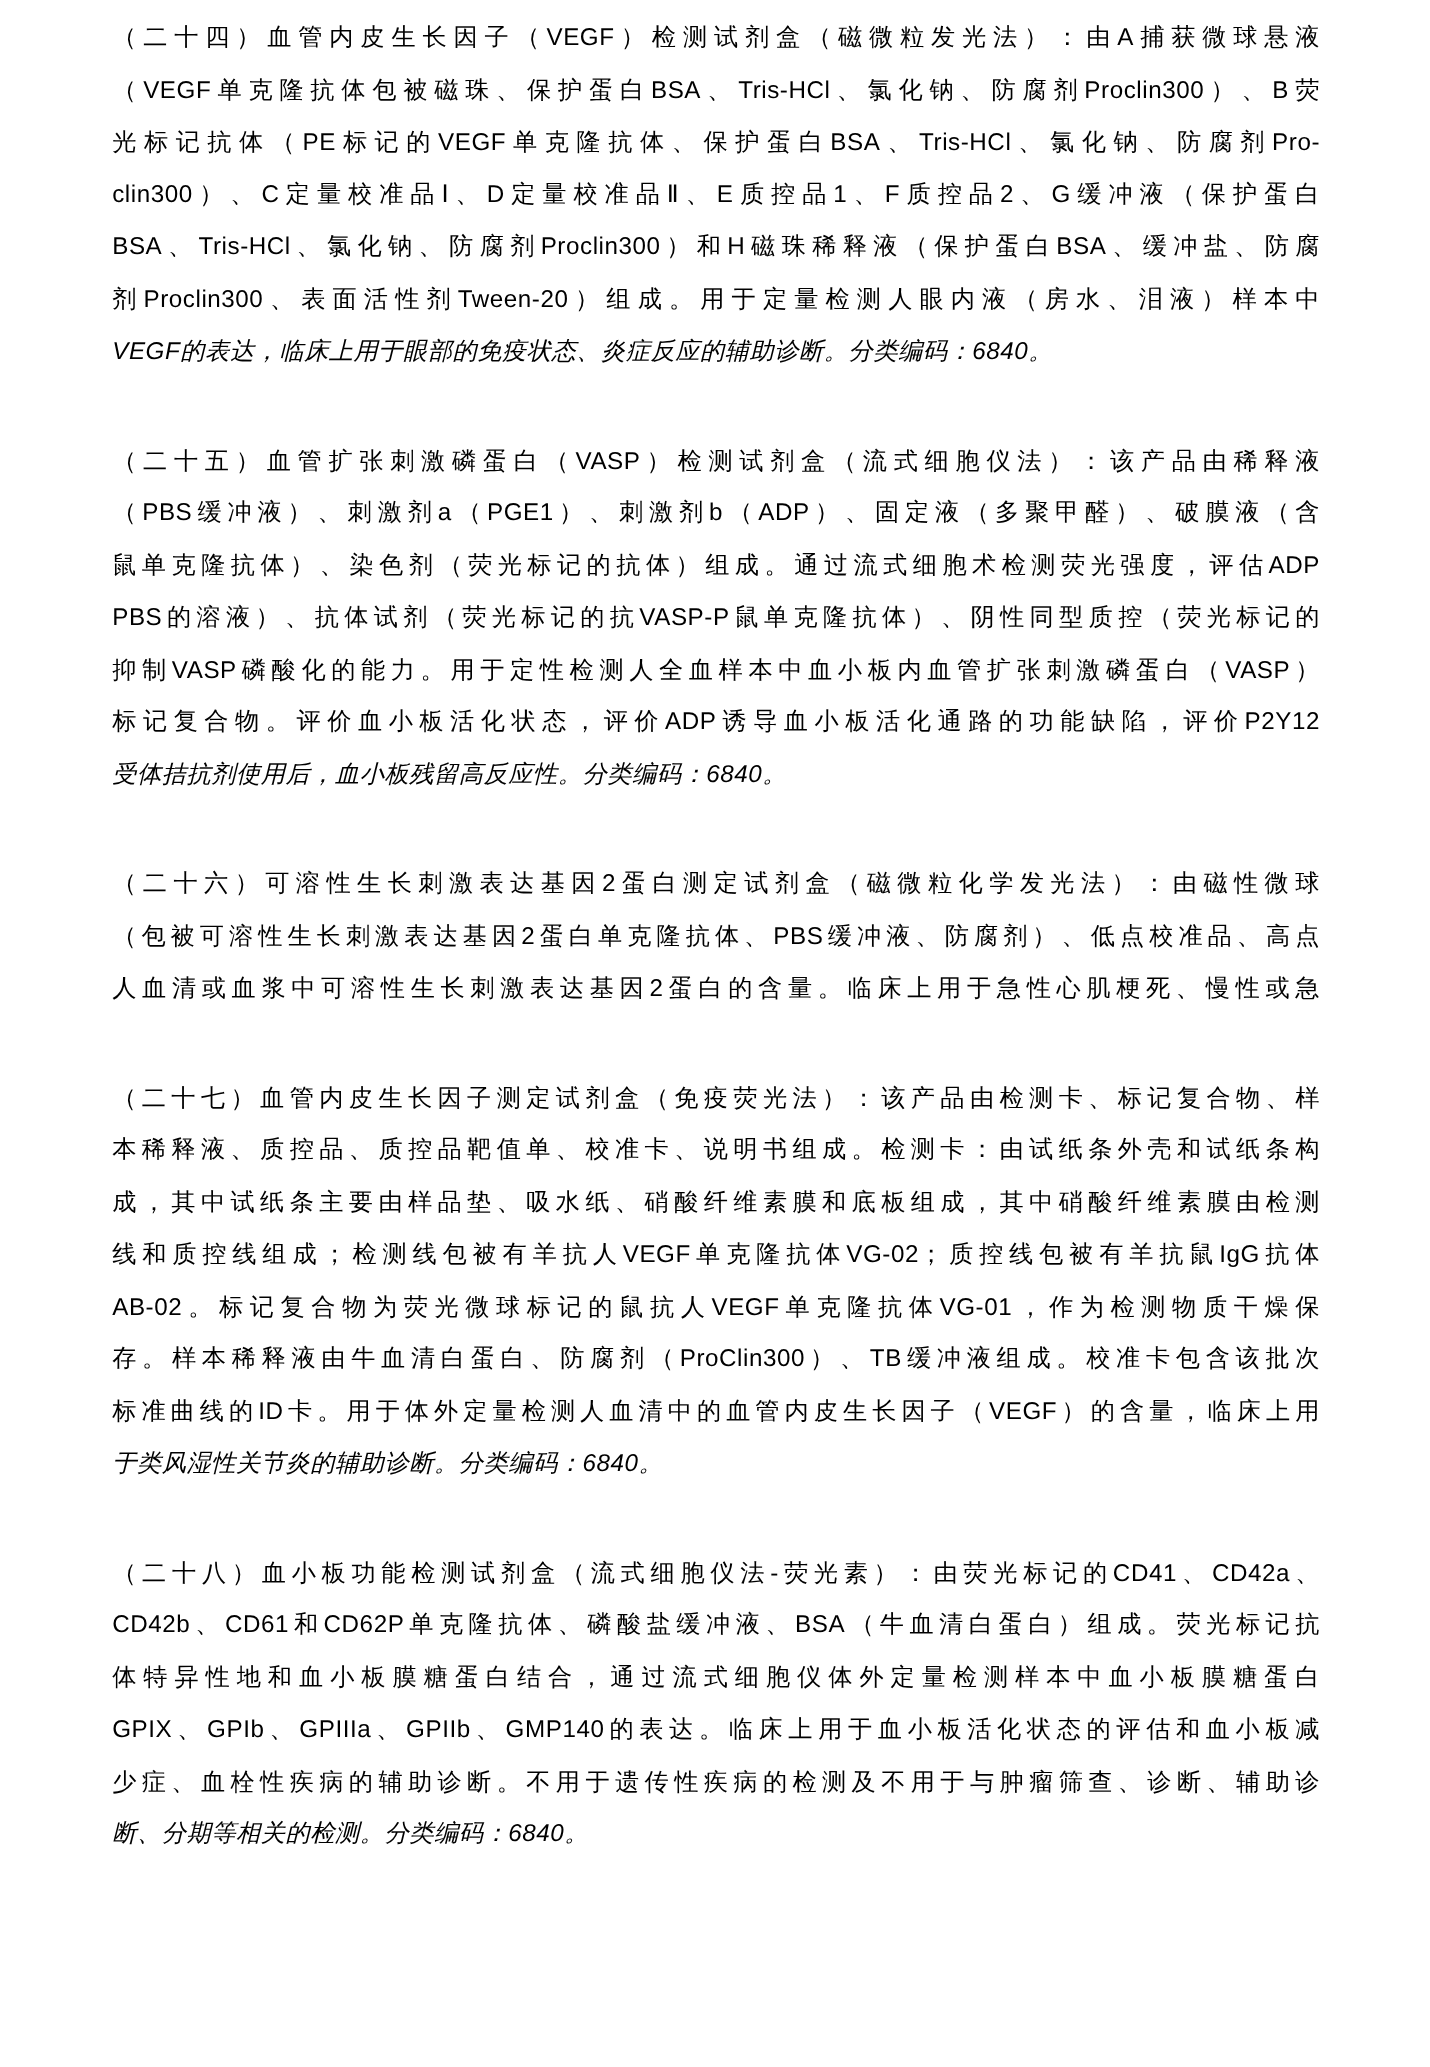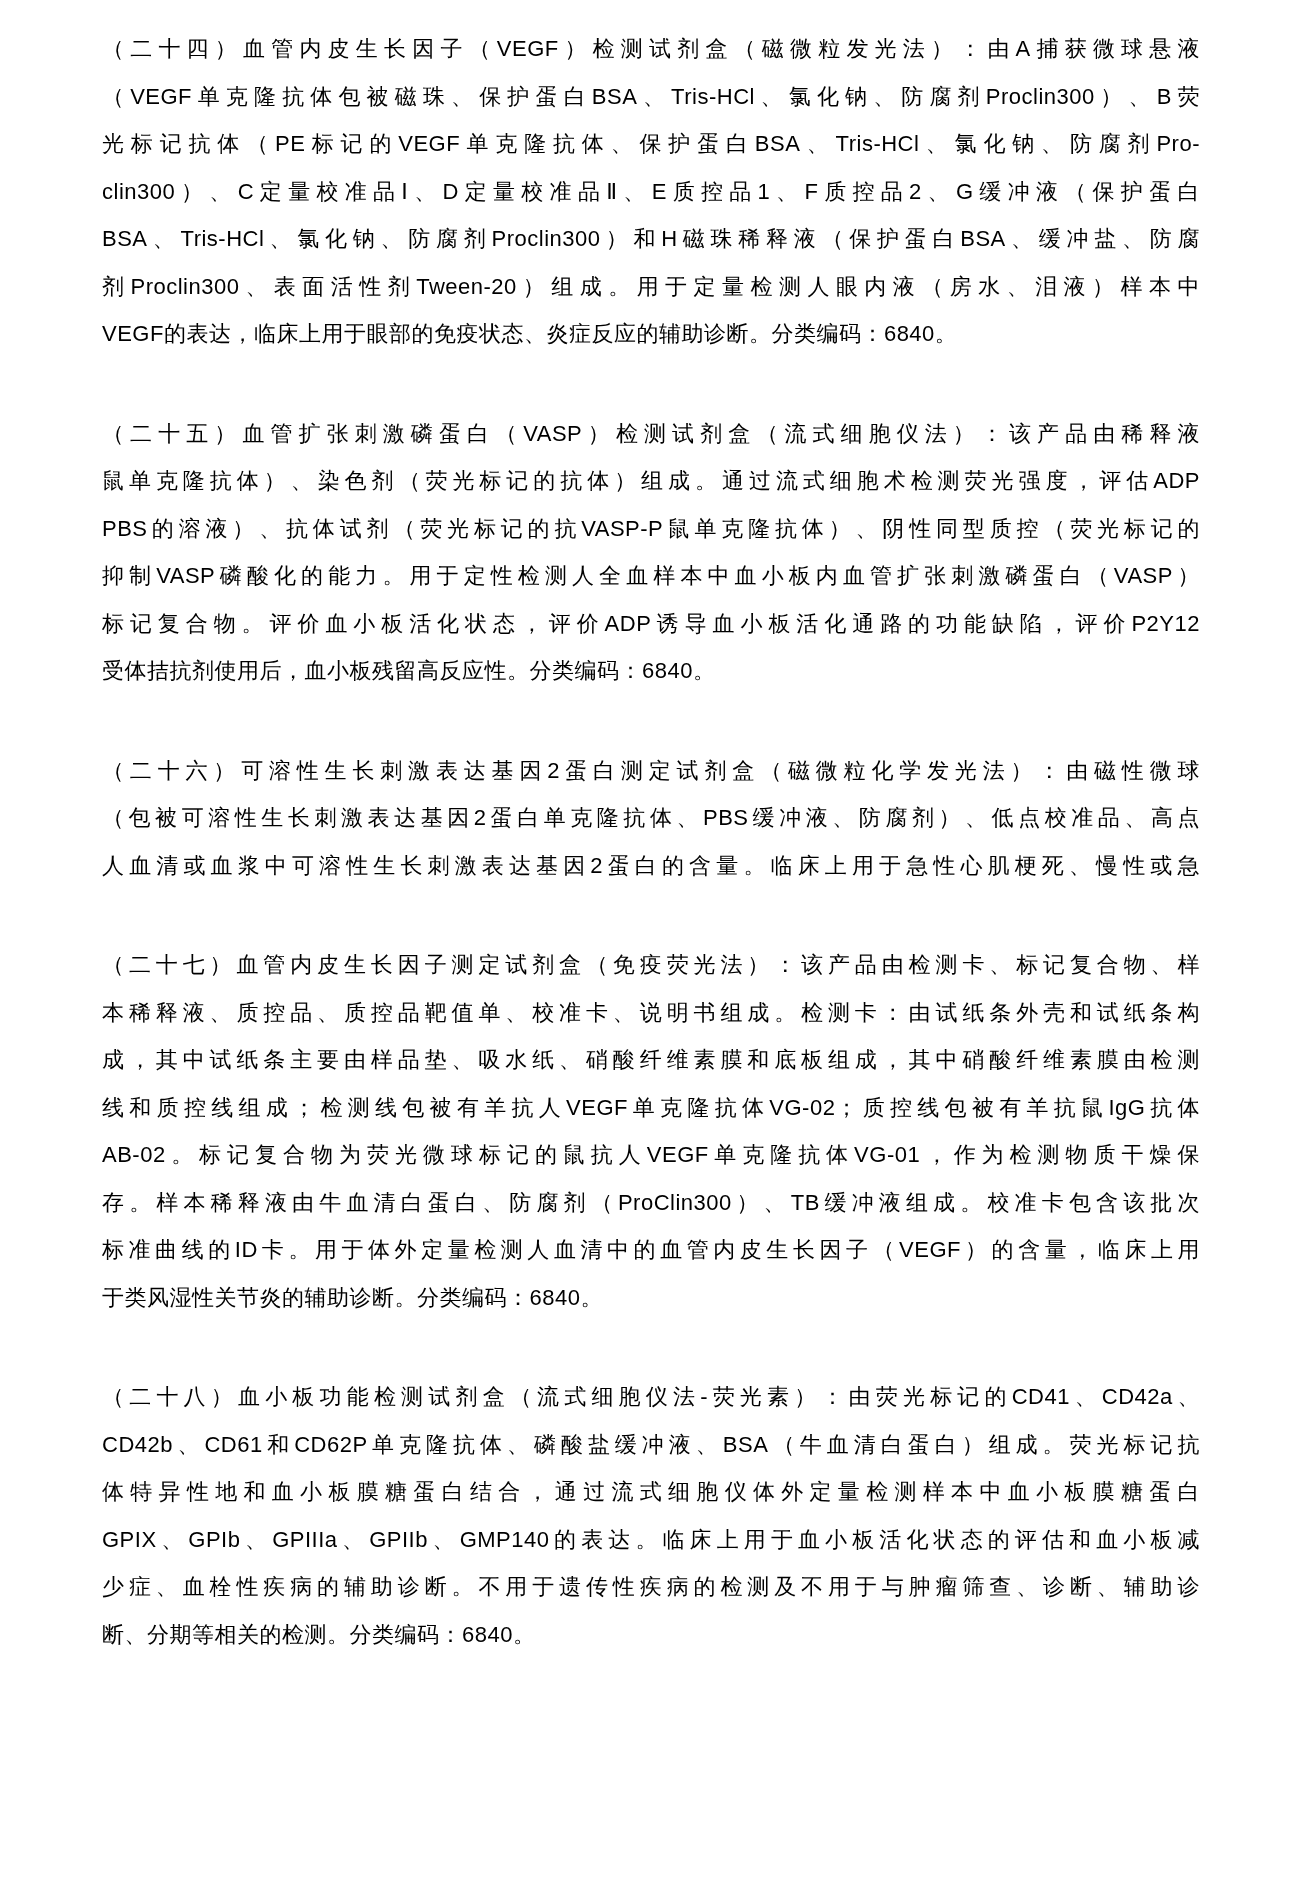--- a/index.html
+++ b/index.html
@@ -11,60 +11,62 @@
     width: 1300px;
     height: 1879px;
     overflow: hidden;
     font-family: "Liberation Sans", "DejaVu Sans", sans-serif;
     color: #000000;
   }
   .page {
     box-sizing: border-box;
     width: 1300px;
     height: 1879px;
-    padding: 25px 100px 0 102px;
+    padding: 10px 100px 0 102px;
   }
   .para {
     margin: 0 0 52px 0;
   }
   .para:last-child {
     margin-bottom: 0;
   }
   .line {
     font-size: 22px;
     line-height: 47.5px;
     letter-spacing: 0.5px;
     white-space: normal;
     text-align: justify;
     text-align-last: justify;
     text-justify: inter-character;
     color: #000000;
   }
   .line.para-end {
     text-align: left;
     text-align-last: left;
+    font-style: italic;
   }
 </style>
 </head>
 <body>
 
 <main class="page">
 
   <section class="para">
     <div class="line">（二十四）血管内皮生长因子（VEGF）检测试剂盒（磁微粒发光法）：由A捕获微球悬液</div>
     <div class="line">（VEGF单克隆抗体包被磁珠、保护蛋白BSA、Tris-HCl、氯化钠、防腐剂Proclin300）、B荧</div>
     <div class="line">光标记抗体（PE标记的VEGF单克隆抗体、保护蛋白BSA、Tris-HCl、氯化钠、防腐剂Pro-</div>
     <div class="line">clin300）、C定量校准品Ⅰ、D定量校准品Ⅱ、E质控品1、F质控品2、G缓冲液（保护蛋白</div>
     <div class="line">BSA、Tris-HCl、氯化钠、防腐剂Proclin300）和H磁珠稀释液（保护蛋白BSA、缓冲盐、防腐</div>
     <div class="line">剂Proclin300、表面活性剂Tween-20）组成。用于定量检测人眼内液（房水、泪液）样本中</div>
     <div class="line para-end">VEGF的表达，临床上用于眼部的免疫状态、炎症反应的辅助诊断。分类编码：6840。</div>
   </section>
 
   <section class="para">
     <div class="line">（二十五）血管扩张刺激磷蛋白（VASP）检测试剂盒（流式细胞仪法）：该产品由稀释液</div>
+    <div class="line">（PBS缓冲液）、刺激剂a（PGE1）、刺激剂b（ADP）、固定液（多聚甲醛）、破膜液（含</div>
     <div class="line">鼠单克隆抗体）、染色剂（荧光标记的抗体）组成。通过流式细胞术检测荧光强度，评估ADP</div>
     <div class="line">PBS的溶液）、抗体试剂（荧光标记的抗VASP-P鼠单克隆抗体）、阴性同型质控（荧光标记的</div>
     <div class="line">抑制VASP磷酸化的能力。用于定性检测人全血样本中血小板内血管扩张刺激磷蛋白（VASP）</div>
     <div class="line">标记复合物。评价血小板活化状态，评价ADP诱导血小板活化通路的功能缺陷，评价P2Y12</div>
     <div class="line para-end">受体拮抗剂使用后，血小板残留高反应性。分类编码：6840。</div>
   </section>
 
   <section class="para">
     <div class="line">（二十六）可溶性生长刺激表达基因2蛋白测定试剂盒（磁微粒化学发光法）：由磁性微球</div>
     <div class="line">（包被可溶性生长刺激表达基因2蛋白单克隆抗体、PBS缓冲液、防腐剂）、低点校准品、高点</div>

